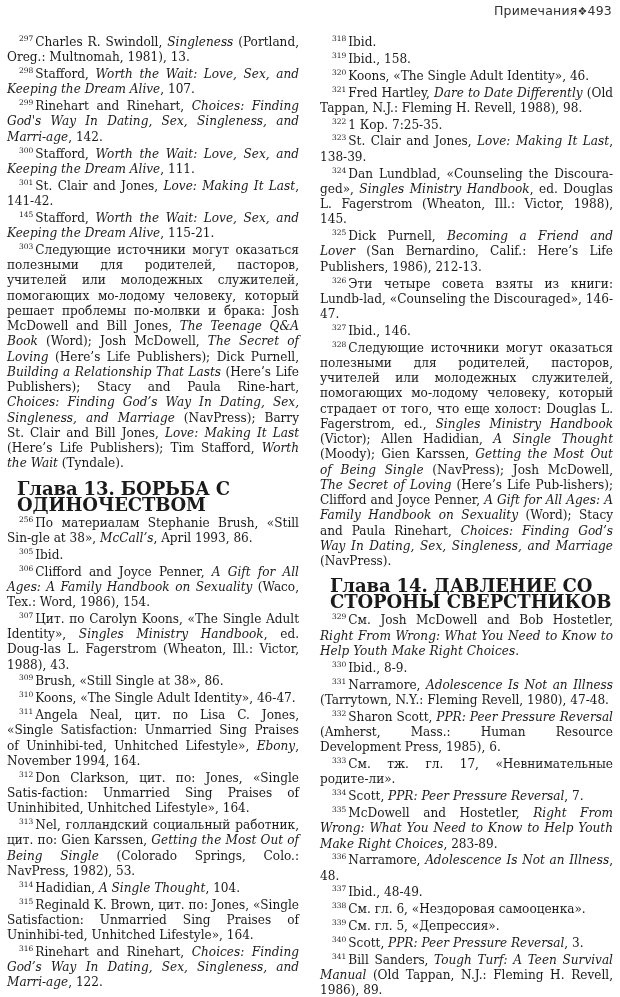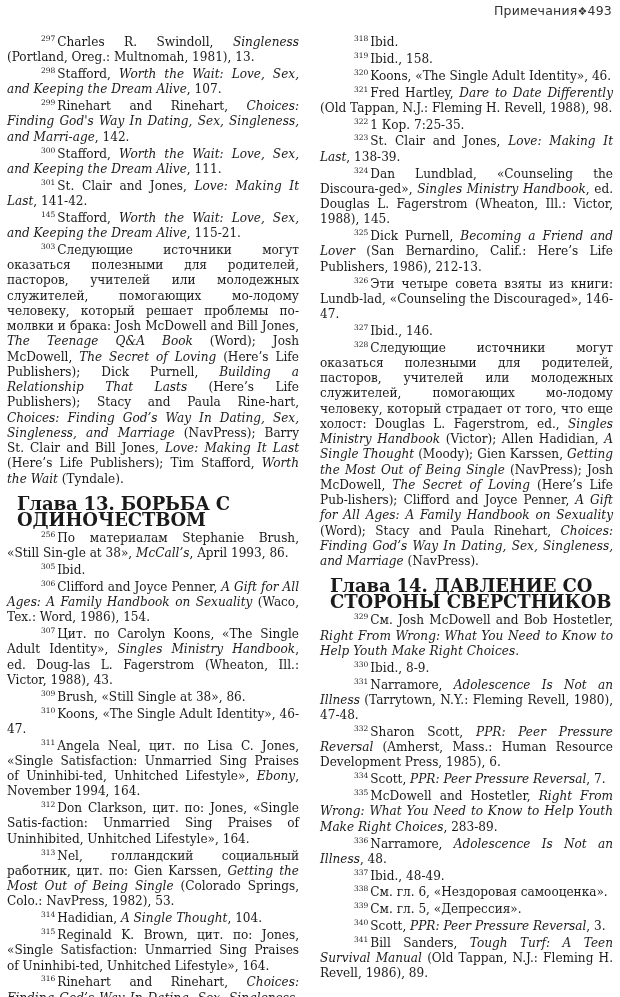--- a/index.html
+++ b/index.html
@@ -16,21 +16,21 @@
   }
   .running-head .diamond { font-size: 11px; }
   .col {
     position: absolute; top: 35px; width: 292px;
     font-size: 12.1px; line-height: 15.25px; text-align: justify;
     hyphens: manual;
   }
   .col-left { left: 7px; }
   .col-right { left: 320px; width: 293px; }
   .note { margin: 0 0 1.6px 0; text-indent: 12px; }
-  .note sup { font-size: 7.5px; line-height: 0; vertical-align: 5px; margin-right: 2px; margin-left: 22px; }
+  .note sup { font-size: 7.5px; line-height: 0; vertical-align: 5px; margin-right: 2px; }
   .note i { }
   .chapter {
     font-weight: bold; font-size: 18px; line-height: 16px;
     margin: 9px 0 3px 10px; text-align: left; letter-spacing: -0.1px;
   }
 </style>
 </head>
 <body>
 
 <div class="running-head">
@@ -79,20 +79,21 @@
       <p class="note"><sup>326</sup><span>Эти четыре совета взяты из книги: Lundb-lad, «Counseling the Discouraged», 146-47.</span></p>
       <p class="note"><sup>327</sup><span>Ibid., 146.</span></p>
       <p class="note"><sup>328</sup><span>Следующие источники могут оказаться полезными для родителей, пасторов, учителей или молодежных служителей, помогающих мо-лодому человеку, который страдает от того, что еще холост: Douglas L. Fagerstrom, ed., <i>Singles Ministry Handbook</i> (Victor); Allen Hadidian, <i>A Single Thought</i> (Moody); Gien Karssen, <i>Getting the Most Out of Being Single</i> (NavPress); Josh McDowell, <i>The Secret of Loving</i> (Here’s Life Pub-lishers); Clifford and Joyce Penner, <i>A Gift for All Ages: A Family Handbook on Sexuality</i> (Word); Stacy and Paula Rinehart, <i>Choices: Finding God’s Way In Dating, Sex, Singleness, and Marriage</i> (NavPress).</span></p>
     </div>
   <div class="chapter">Глава 14. ДАВЛЕНИЕ СО СТОРОНЫ СВЕРСТНИКОВ</div>
   <div>
       <p class="note"><sup>329</sup><span>См. Josh McDowell and Bob Hostetler, <i>Right From Wrong: What You Need to Know to Help Youth Make Right Choices</i>.</span></p>
       <p class="note"><sup>330</sup><span>Ibid., 8-9.</span></p>
       <p class="note"><sup>331</sup><span>Narramore, <i>Adolescence Is Not an Illness</i> (Tarrytown, N.Y.: Fleming Revell, 1980), 47-48.</span></p>
       <p class="note"><sup>332</sup><span>Sharon Scott, <i>PPR: Peer Pressure Reversal</i> (Amherst, Mass.: Human Resource Development Press, 1985), 6.</span></p>
+      <p class="note"><sup>333</sup><span>См. тж. гл. 17, «Невнимательные родите-ли».</span></p>
       <p class="note"><sup>334</sup><span>Scott, <i>PPR: Peer Pressure Reversal</i>, 7.</span></p>
       <p class="note"><sup>335</sup><span>McDowell and Hostetler, <i>Right From Wrong: What You Need to Know to Help Youth Make Right Choices</i>, 283-89.</span></p>
       <p class="note"><sup>336</sup><span>Narramore, <i>Adolescence Is Not an Illness</i>, 48.</span></p>
       <p class="note"><sup>337</sup><span>Ibid., 48-49.</span></p>
       <p class="note"><sup>338</sup><span>См. гл. 6, «Нездоровая самооценка».</span></p>
       <p class="note"><sup>339</sup><span>См. гл. 5, «Депрессия».</span></p>
       <p class="note"><sup>340</sup><span>Scott, <i>PPR: Peer Pressure Reversal</i>, 3.</span></p>
       <p class="note"><sup>341</sup><span>Bill Sanders, <i>Tough Turf: A Teen Survival Manual</i> (Old Tappan, N.J.: Fleming H. Revell, 1986), 89.</span></p>
     </div>
 </div>

